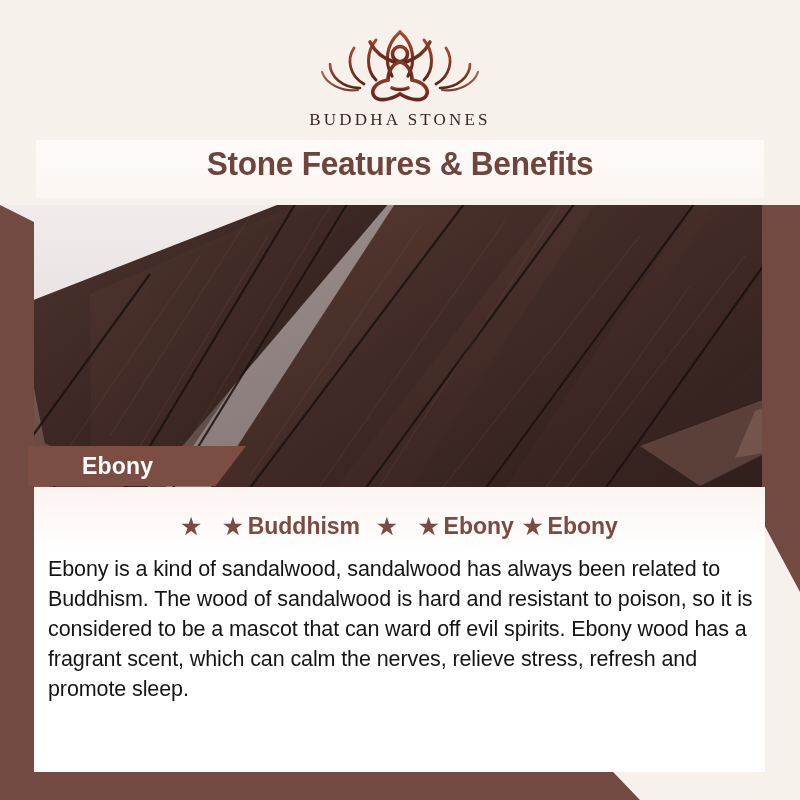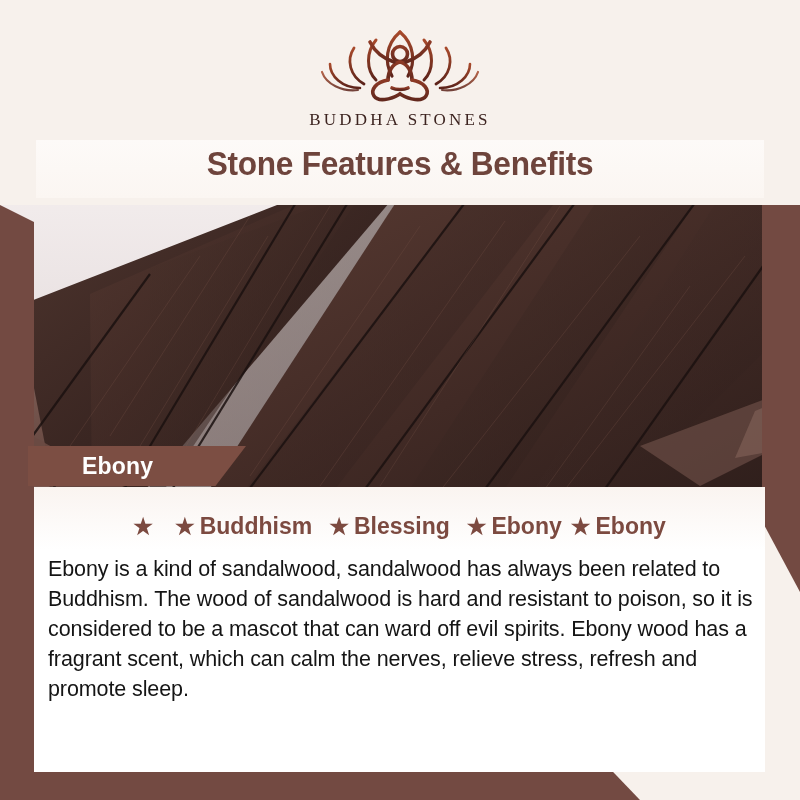--- a/index.html
+++ b/index.html
@@ -249,21 +249,20 @@
     <div class="features">
       <span class="feat feat-gap-wide">
         <span class="star">★</span>
       </span>
       <span class="feat feat-gap-wide">
         <span class="star">★</span>
         <span>Buddhism</span>
       </span>
       <span class="feat feat-gap-wide">
         <span class="star">★</span>
-        <span>Blessing</span>
       </span>
       <span class="feat feat-gap-tight">
         <span class="star">★</span>
         <span>Ebony</span>
       </span>
       <span class="feat">
         <span class="star">★</span>
         <span>Ebony</span>
       </span>
     </div>

